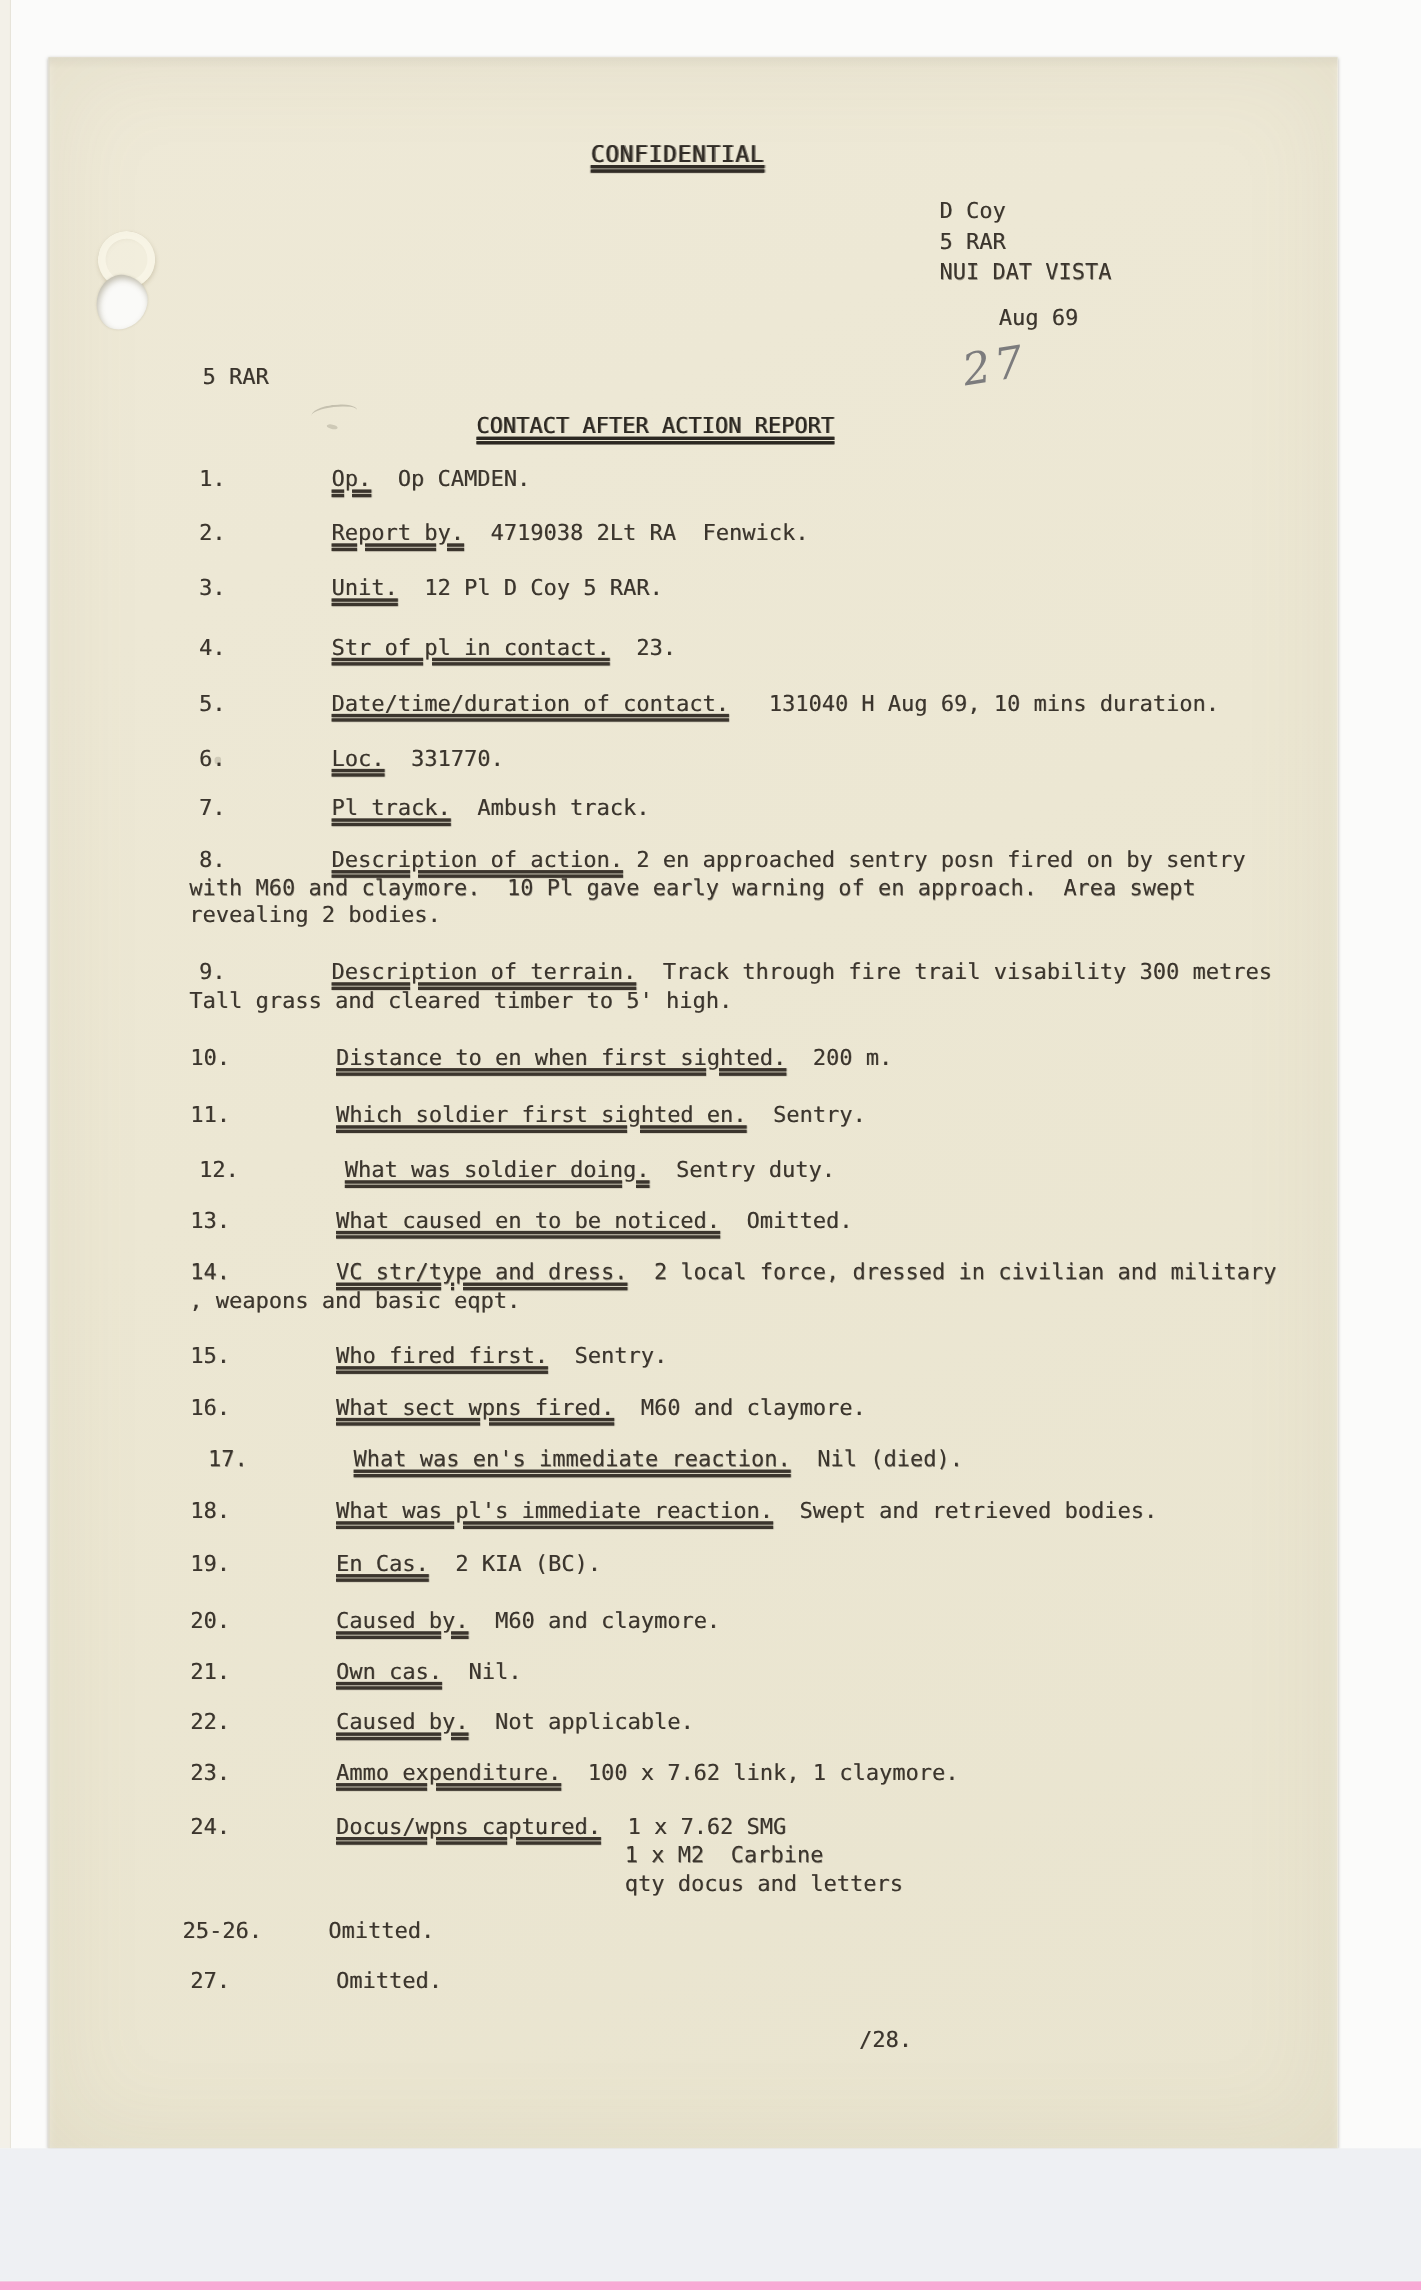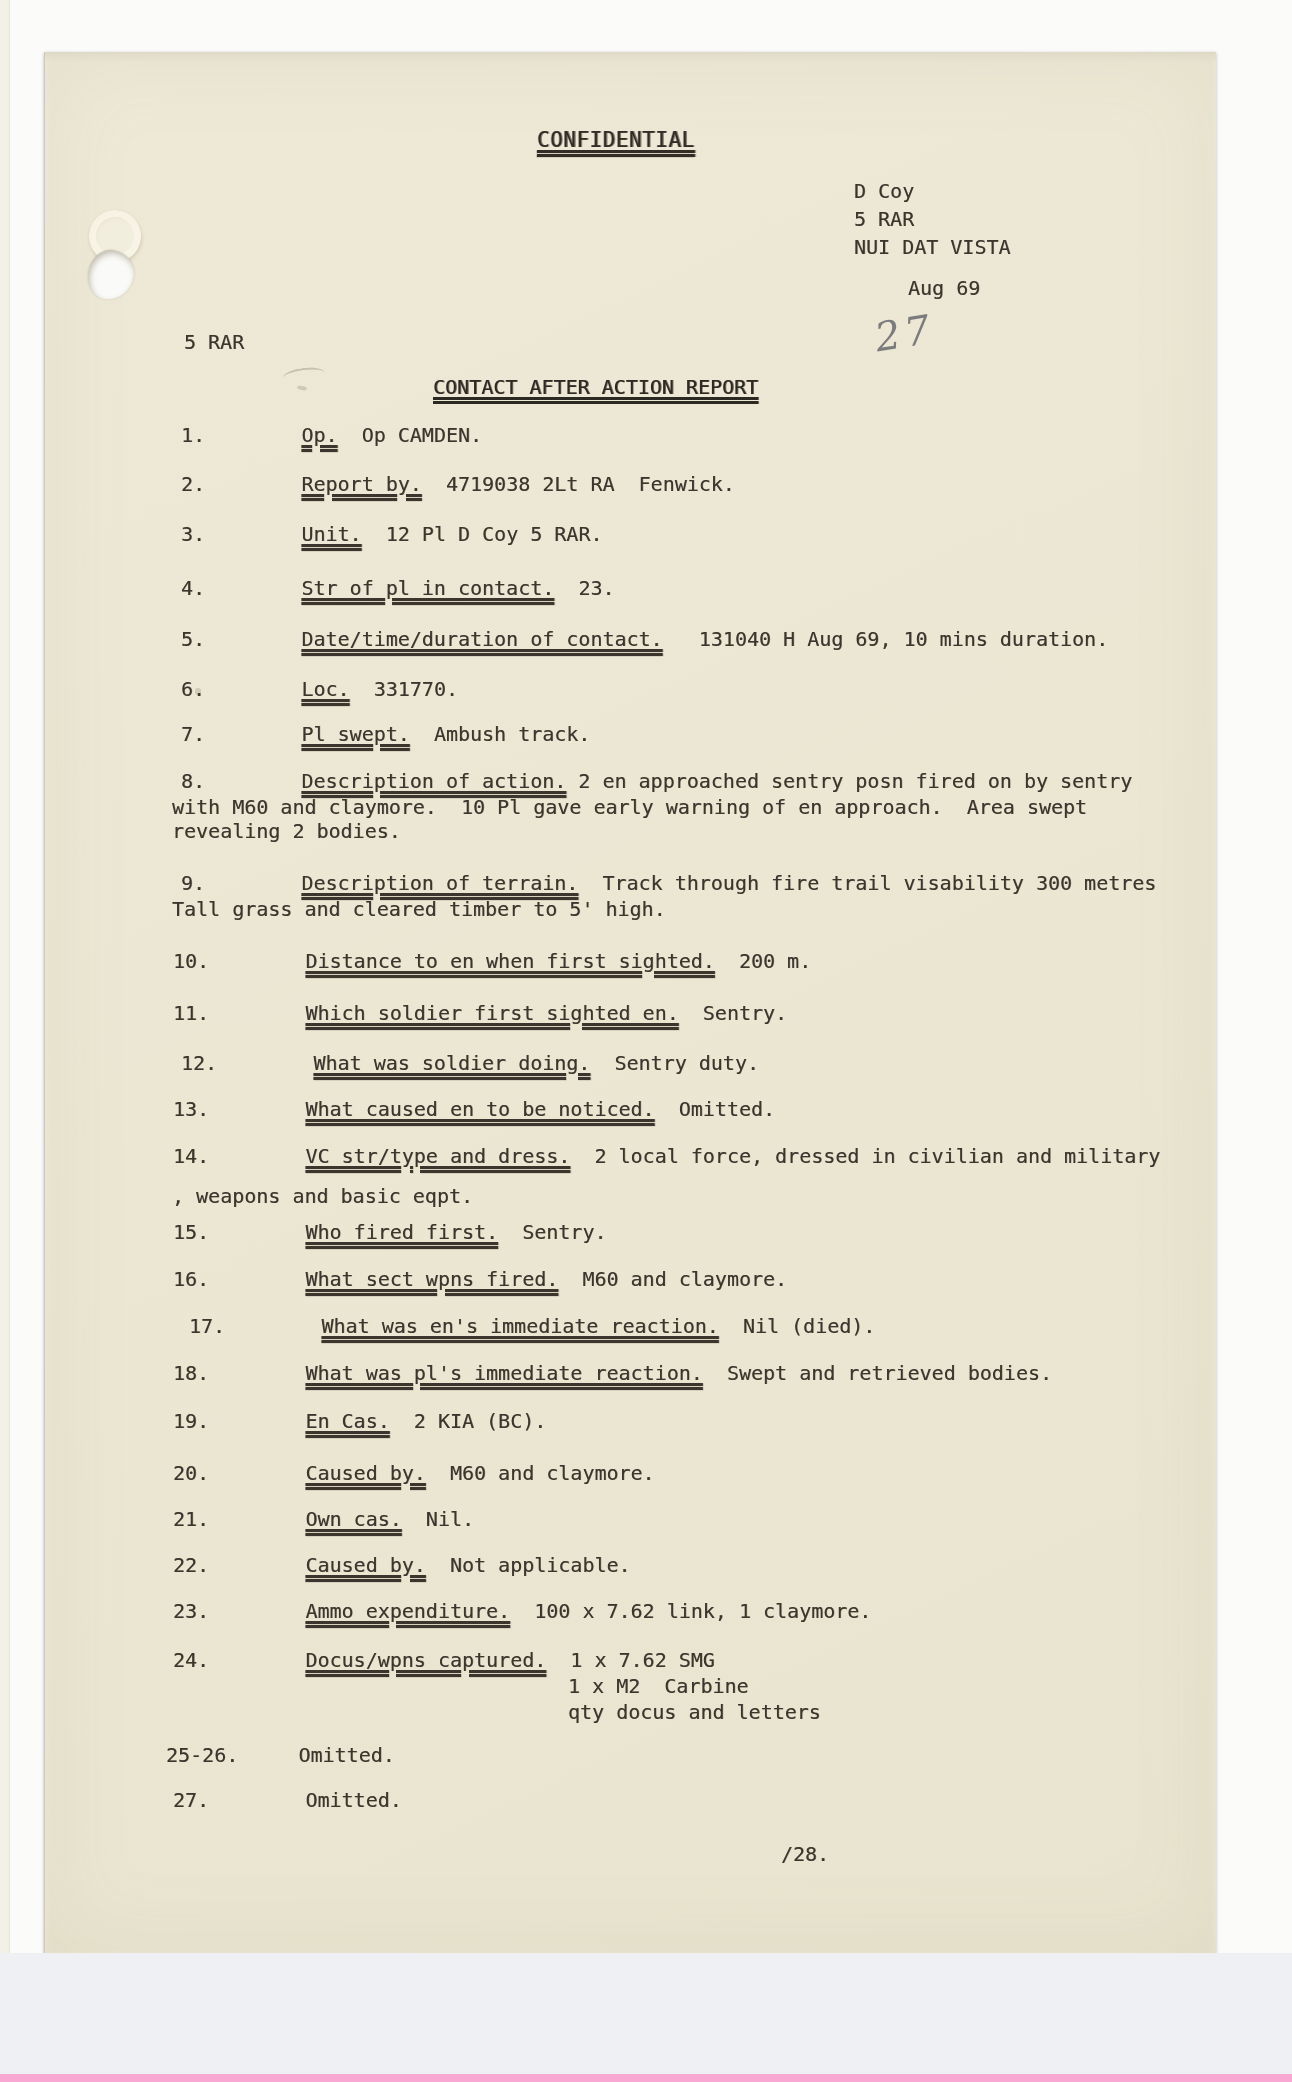--- a/index.html
+++ b/index.html
@@ -104,32 +104,32 @@
       <div class="line" style="left: 863px; top: 226px;"><span>Aug 69</span></div>
       <div class="line" style="left: 139px; top: 280px;"><span>5 RAR</span></div>
       <div class="line title" style="left: 388px; top: 325px;"><span class="u">CONTACT AFTER ACTION REPORT</span></div>
       <div class="line" style="left: 736px; top: 1792px;"><span>/28.</span></div>
       <div class="line" style="left: 136px; top: 373px;"><span>1.        </span><span class="u">Op.</span><span>  Op CAMDEN.</span></div>
       <div class="line" style="left: 136px; top: 422px;"><span>2.        </span><span class="u">Report by.</span><span>  4719038 2Lt RA  Fenwick.</span></div>
       <div class="line" style="left: 136px; top: 472px;"><span>3.        </span><span class="u">Unit.</span><span>  12 Pl D Coy 5 RAR.</span></div>
       <div class="line" style="left: 136px; top: 526px;"><span>4.        </span><span class="u">Str of pl in contact.</span><span>  23.</span></div>
       <div class="line" style="left: 136px; top: 577px;"><span>5.        </span><span class="u">Date/time/duration of contact.</span><span>   131040 H Aug 69, 10 mins duration.</span></div>
       <div class="line" style="left: 136px; top: 627px;"><span>6.        </span><span class="u">Loc.</span><span>  331770.</span></div>
-      <div class="line" style="left: 136px; top: 672px;"><span>7.        </span><span class="u">Pl swept.</span><span>  Ambush track.</span></div>
+      <div class="line" style="left: 136px; top: 672px;"><span>7.        </span><span class="u">Pl track.</span><span>  Ambush track.</span></div>
       <div class="line" style="left: 136px; top: 719px;"><span>8.        </span><span class="u">Description of action.</span><span> 2 en approached sentry posn fired on by sentry</span></div>
       <div class="line" style="left: 127px; top: 745px;"><span>with M60 and claymore.  10 Pl gave early warning of en approach.  Area swept</span></div>
       <div class="line" style="left: 127px; top: 769px;"><span>revealing 2 bodies.</span></div>
       <div class="line" style="left: 136px; top: 821px;"><span>9.        </span><span class="u">Description of terrain.</span><span>  Track through fire trail visability 300 metres</span></div>
       <div class="line" style="left: 127px; top: 847px;"><span>Tall grass and cleared timber to 5' high.</span></div>
       <div class="line" style="left: 128px; top: 899px;"><span>10.        </span><span class="u">Distance to en when first sighted.</span><span>  200 m.</span></div>
       <div class="line" style="left: 128px; top: 951px;"><span>11.        </span><span class="u">Which soldier first sighted en.</span><span>  Sentry.</span></div>
       <div class="line" style="left: 136px; top: 1001px;"><span>12.        </span><span class="u">What was soldier doing.</span><span>  Sentry duty.</span></div>
       <div class="line" style="left: 128px; top: 1047px;"><span>13.        </span><span class="u">What caused en to be noticed.</span><span>  Omitted.</span></div>
       <div class="line" style="left: 128px; top: 1094px;"><span>14.        </span><span class="u">VC str/type and dress.</span><span>  2 local force, dressed in civilian and military</span></div>
-      <div class="line" style="left: 127px; top: 1120px; margin-top: 14px;"><span>, weapons and basic eqpt.</span></div>
+      <div class="line" style="left: 127px; top: 1120px;"><span>, weapons and basic eqpt.</span></div>
       <div class="line" style="left: 128px; top: 1170px;"><span>15.        </span><span class="u">Who fired first.</span><span>  Sentry.</span></div>
       <div class="line" style="left: 128px; top: 1217px;"><span>16.        </span><span class="u">What sect wpns fired.</span><span>  M60 and claymore.</span></div>
       <div class="line" style="left: 144px; top: 1264px;"><span>17.        </span><span class="u">What was en's immediate reaction.</span><span>  Nil (died).</span></div>
       <div class="line" style="left: 128px; top: 1311px;"><span>18.        </span><span class="u">What was pl's immediate reaction.</span><span>  Swept and retrieved bodies.</span></div>
       <div class="line" style="left: 128px; top: 1359px;"><span>19.        </span><span class="u">En Cas.</span><span>  2 KIA (BC).</span></div>
       <div class="line" style="left: 128px; top: 1411px;"><span>20.        </span><span class="u">Caused by.</span><span>  M60 and claymore.</span></div>
       <div class="line" style="left: 128px; top: 1457px;"><span>21.        </span><span class="u">Own cas.</span><span>  Nil.</span></div>
       <div class="line" style="left: 128px; top: 1503px;"><span>22.        </span><span class="u">Caused by.</span><span>  Not applicable.</span></div>
       <div class="line" style="left: 128px; top: 1549px;"><span>23.        </span><span class="u">Ammo expenditure.</span><span>  100 x 7.62 link, 1 claymore.</span></div>
       <div class="line" style="left: 128px; top: 1598px;"><span>24.        </span><span class="u">Docus/wpns captured.</span><span>  1 x 7.62 SMG</span></div>

